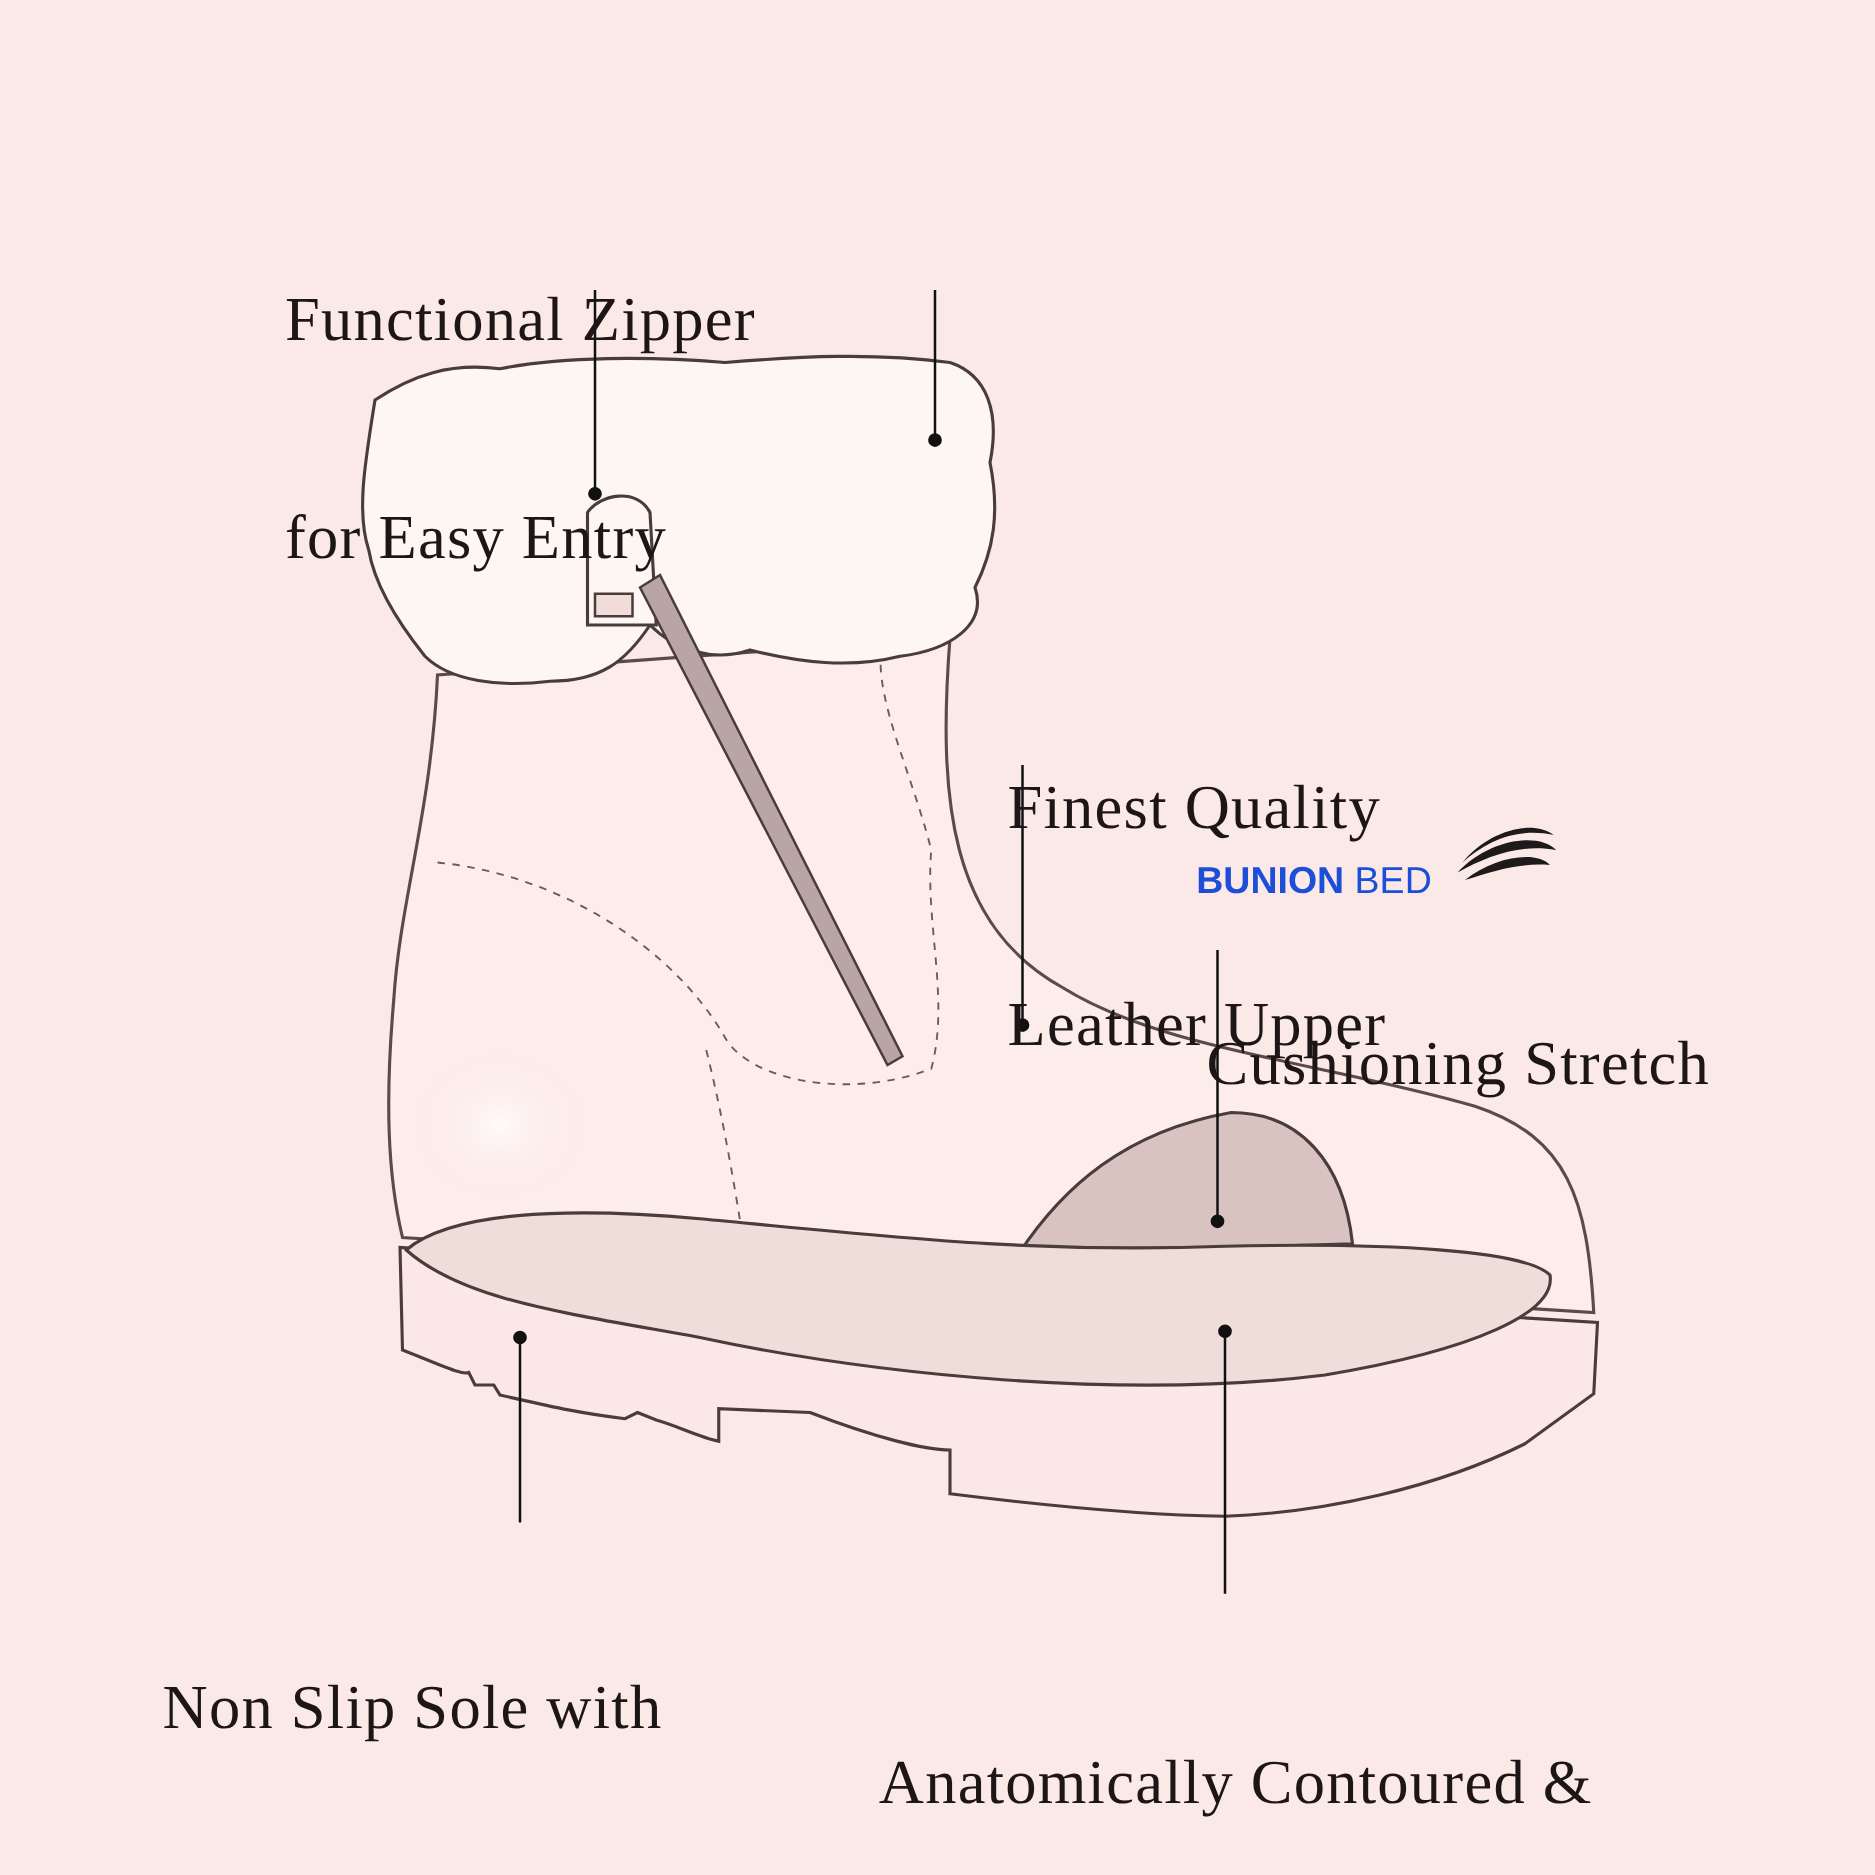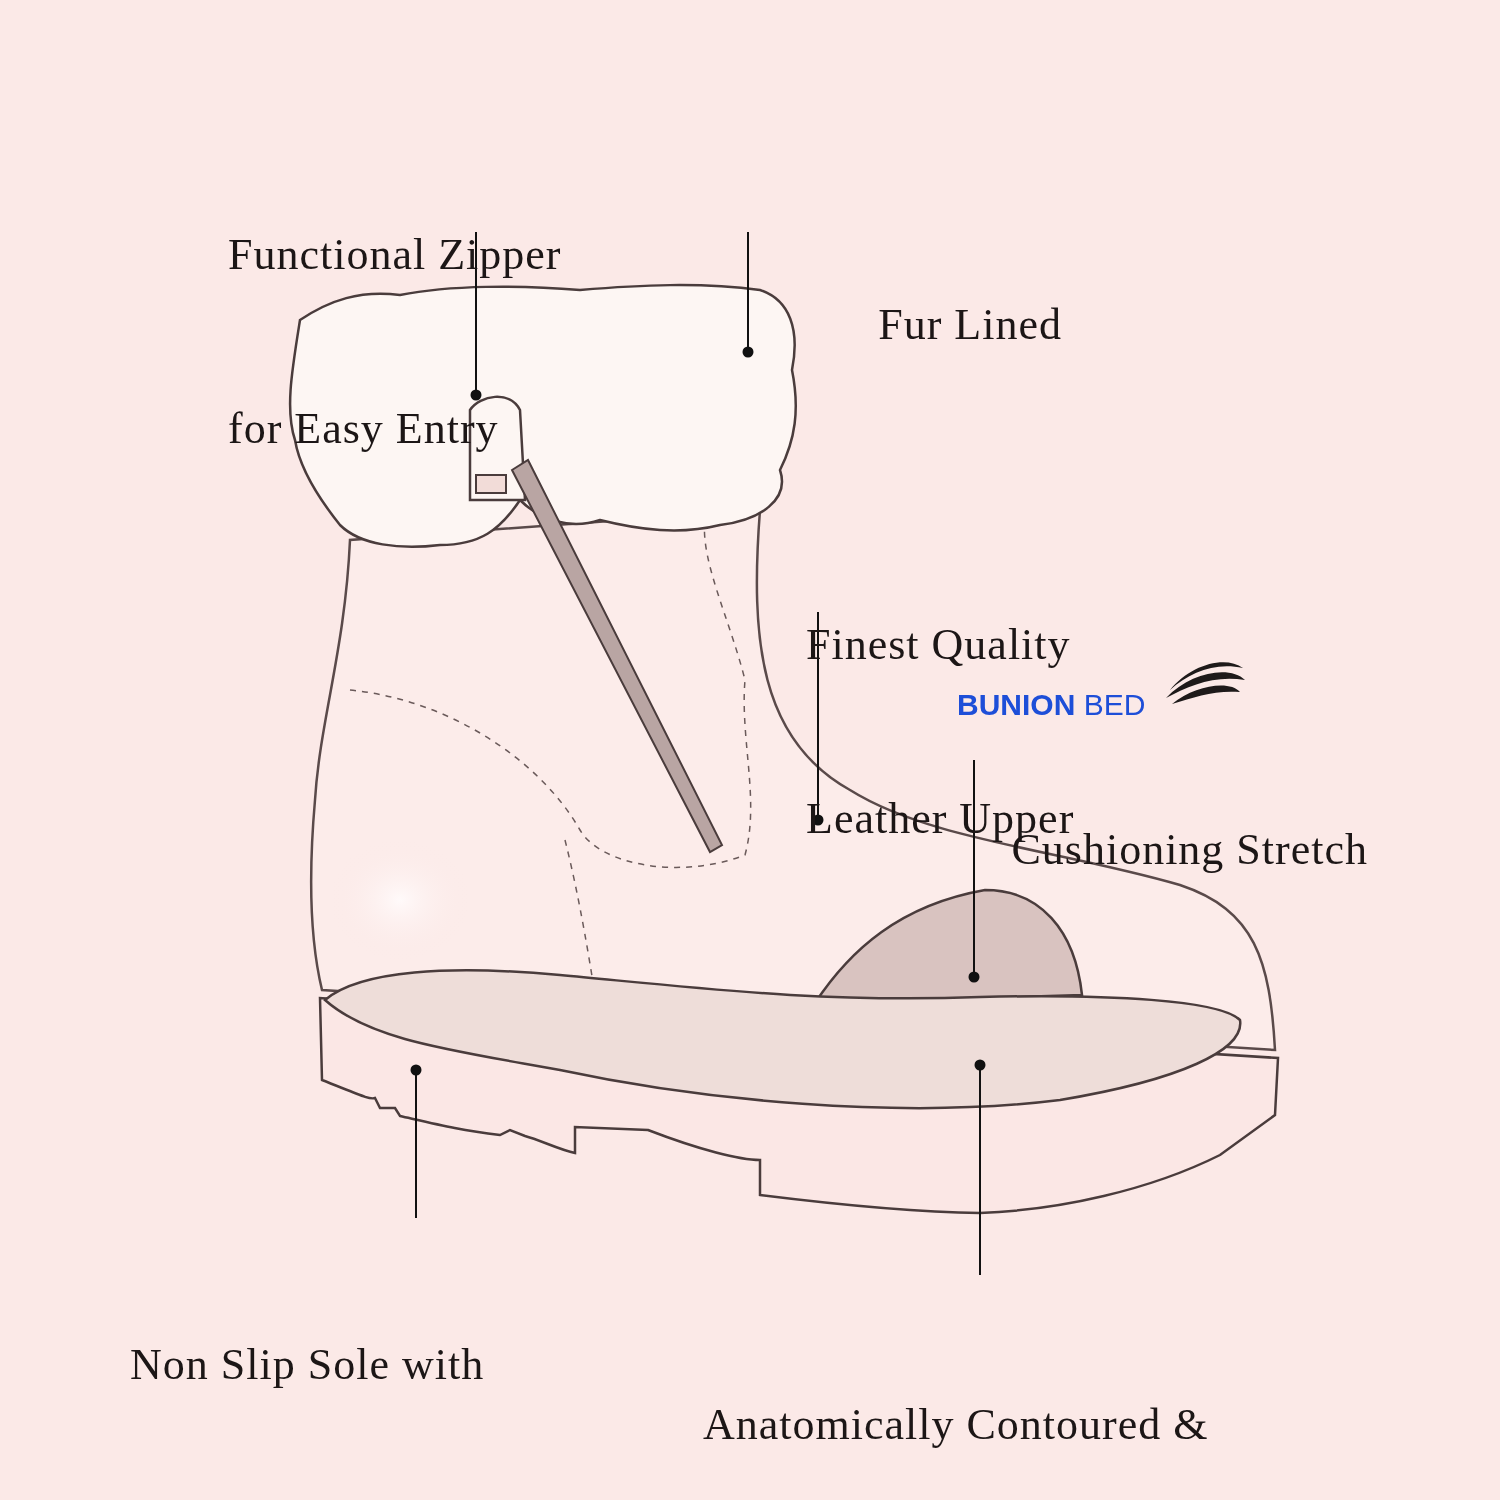--- a/index.html
+++ b/index.html
@@ -1,17 +1,17 @@
 <!DOCTYPE html>
 <html><head>
 <meta charset="utf-8">
 <style>
   html, body { margin:0; padding:0; }
   body { width:1500px; height:1500px; background:#fbe9e7; position:relative; overflow:hidden; font-family:"DejaVu Serif", serif; color:#1a1414; }
-  .label { position:absolute; font-family:"Liberation Serif", "DejaVu Serif", serif; font-size:44px; line-height:58px; letter-spacing:1px; color:#1c1616; white-space:pre; }
+  .label { position:absolute; font-family:"Liberation Serif", "DejaVu Serif", serif; font-size:50px; line-height:58px; letter-spacing:1px; color:#1c1616; white-space:pre; }
   .label span { display:block; }
   .right { text-align:right; }
   .brand { position:absolute; left:957px; top:688px; font-family:"Liberation Sans", "DejaVu Sans", sans-serif; font-weight:bold; font-size:30px; letter-spacing:0px; color:#1d4ed8; }
   .brand .light { font-weight:normal; }
   svg.art { position:absolute; left:0; top:0; }
 </style>
 </head>
 <body>
 
 <svg class="art" width="1500" height="1500" viewBox="0 0 1500 1500">
@@ -60,21 +60,20 @@
     <path d="M1166 698 C1190 672 1230 665 1245 680 C1215 675 1190 685 1166 698 Z"></path>
     <path d="M1172 704 C1195 685 1230 680 1240 692 C1215 690 1195 697 1172 704 Z"></path>
   </g>
 </svg>
 
 <div class="label" style="left:228px;top:110px;">
   <span>Functional Zipper</span>
   <span>for Easy Entry</span>
 </div>
 <div class="label right" style="left:740px;top:180px;width:322px;">
-  <span>Fur Lined</span>
 </div>
 <div class="label" style="left:806px;top:500px;">
   <span>Finest Quality</span>
   <span>Leather Upper</span>
 </div>
 <div class="brand">
   <span>BUNION</span>
   <span class="light">BED</span>
 </div>
 <div class="label right" style="left:952px;top:705px;width:416px;">

